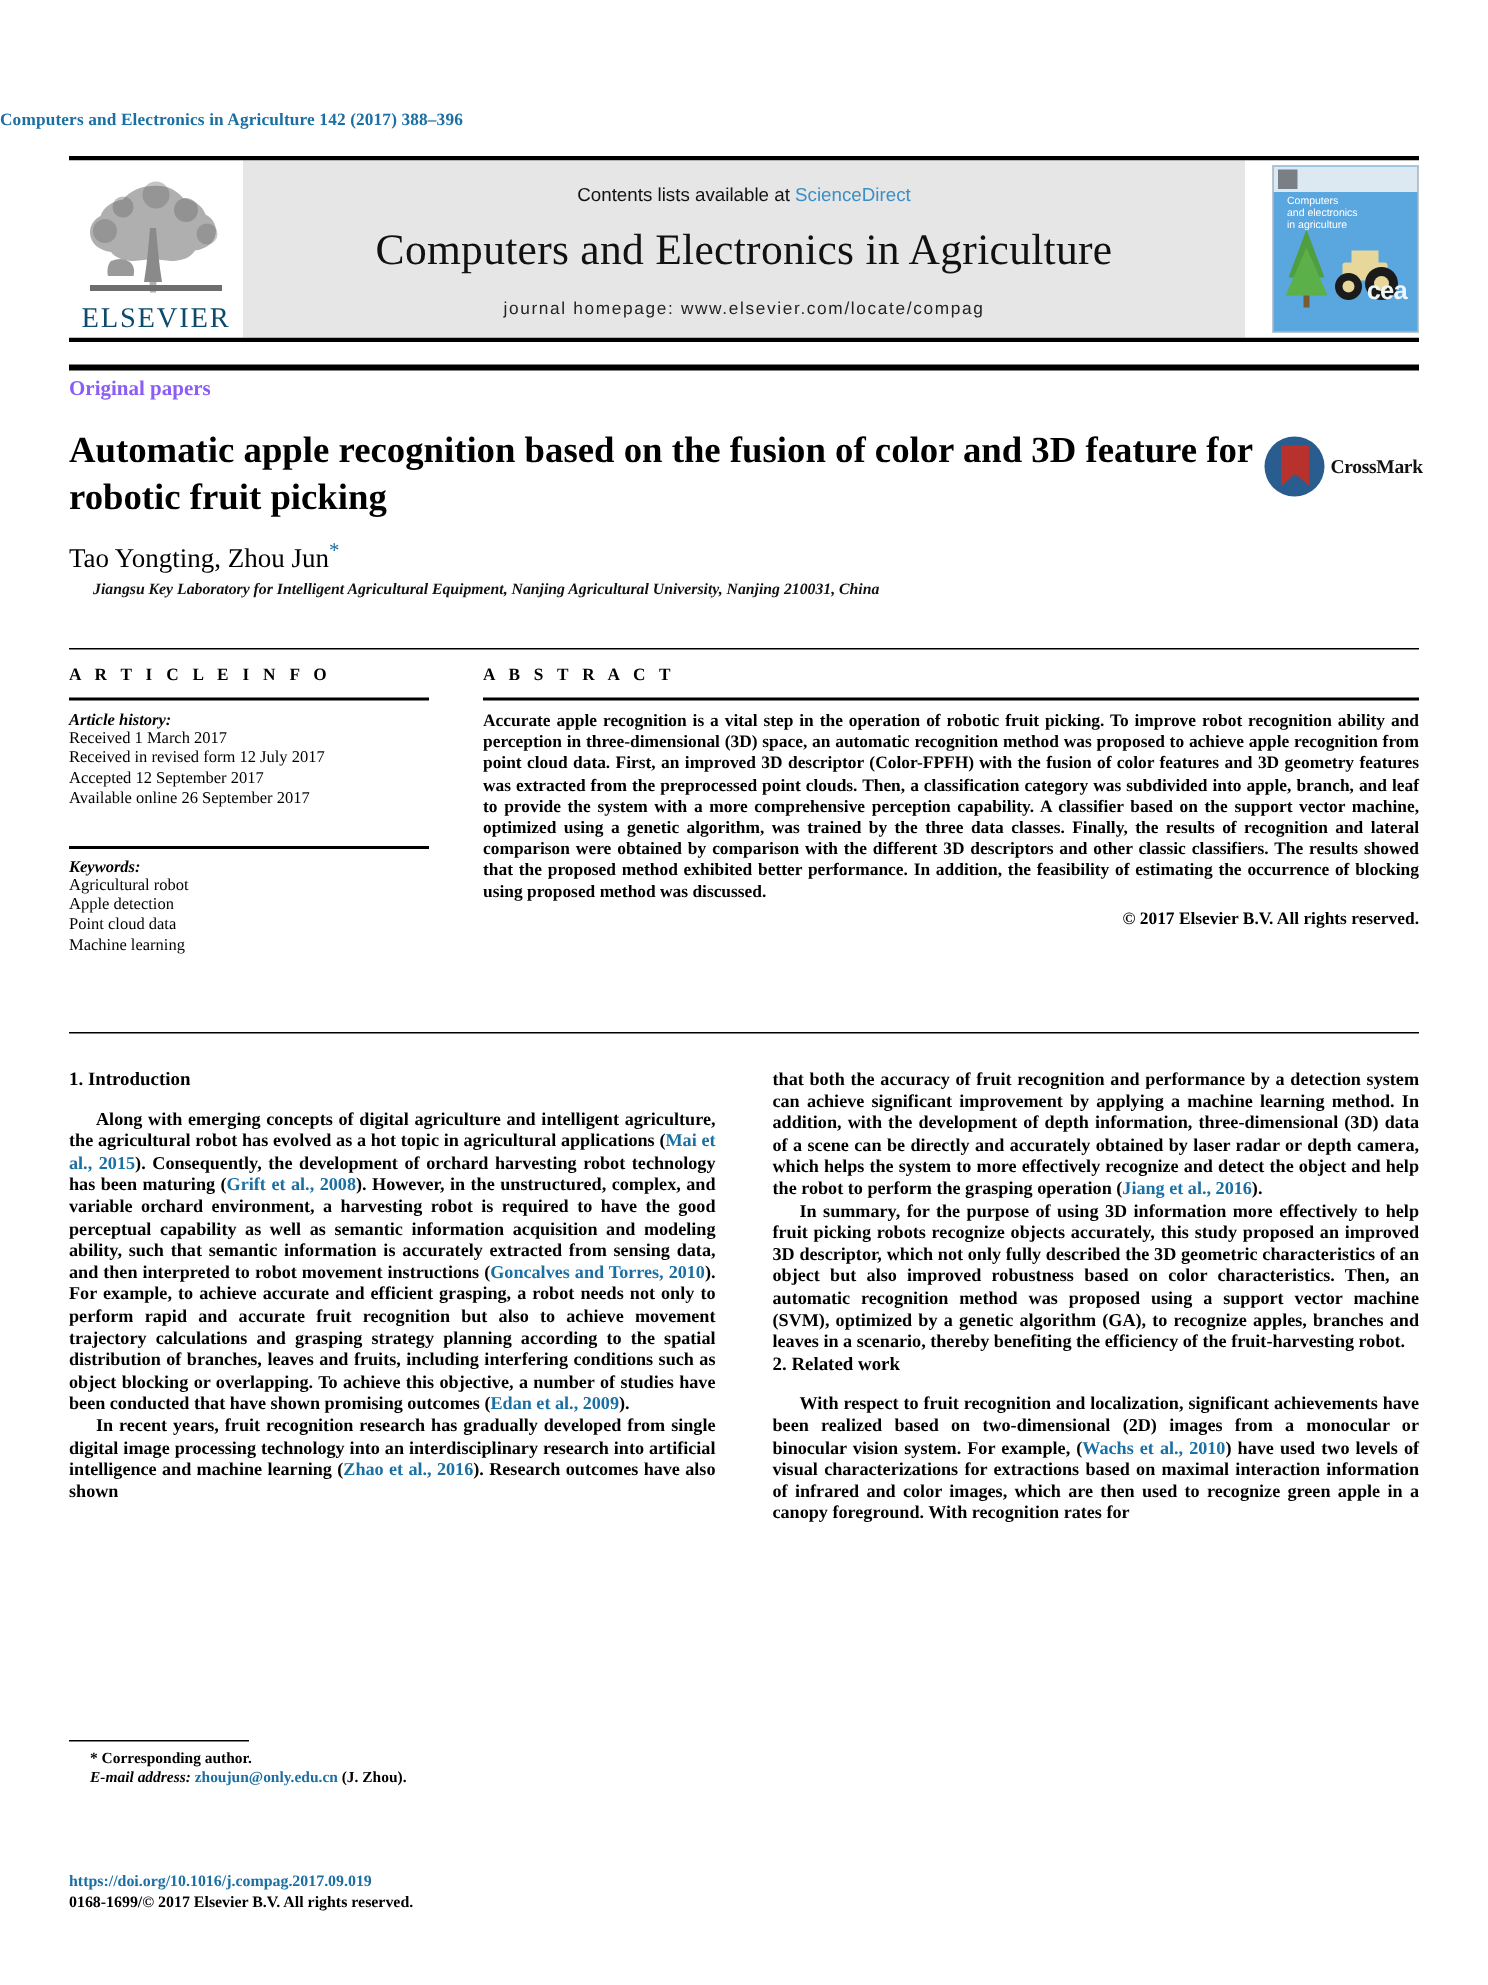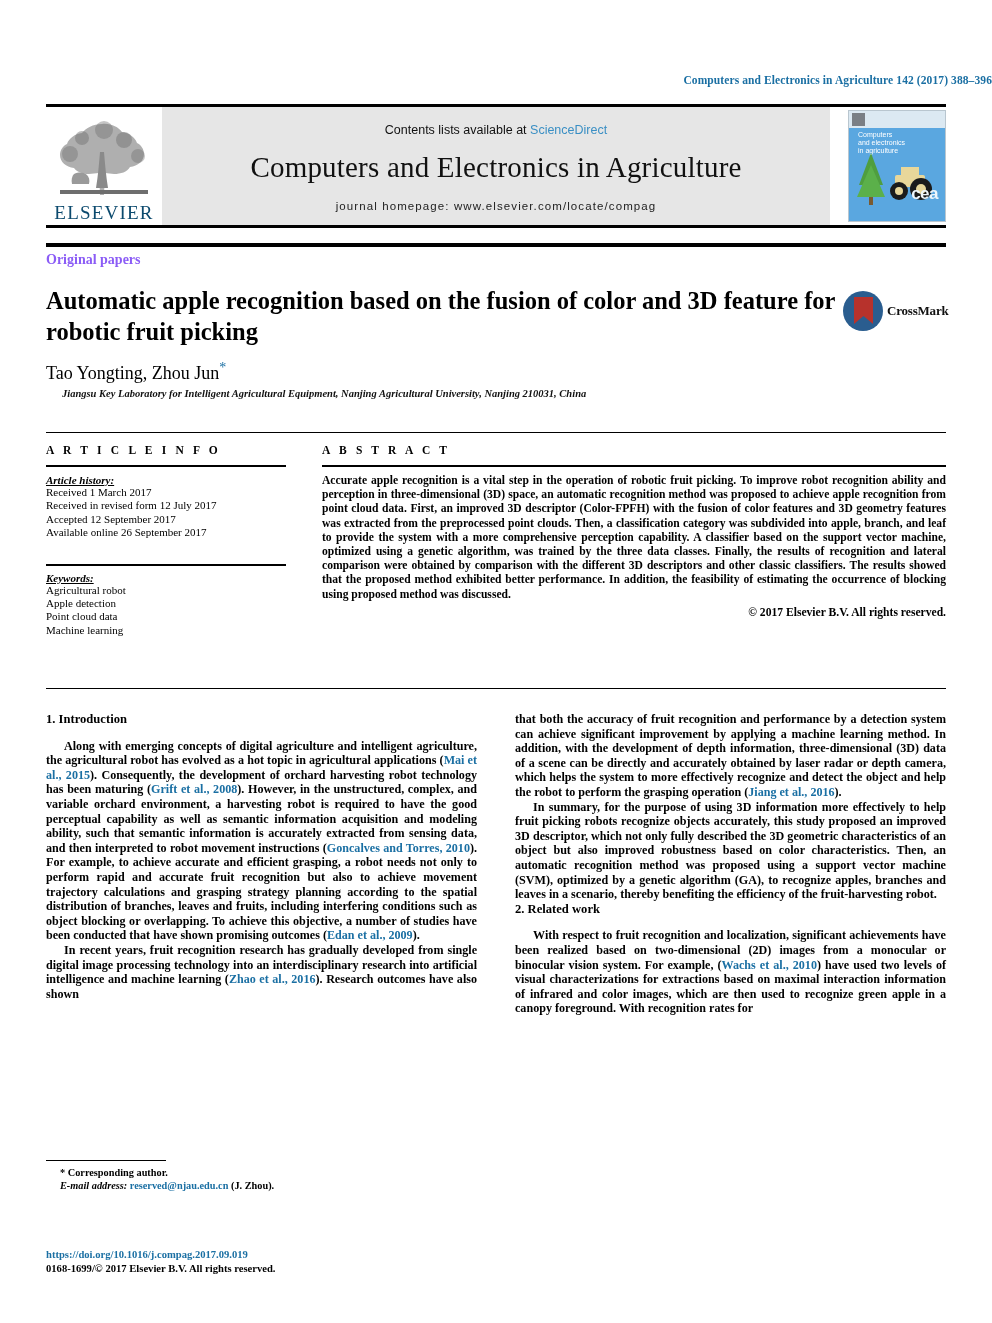--- a/index.html
+++ b/index.html
@@ -20,21 +20,21 @@
     height: 1323px;
     padding: 0;
   }
 
   
   .running-head {
     position: absolute;
     top: 74px;
     left: 0;
     width: 992px;
-    text-align: right;
+    text-align: left;
     font-family: "Liberation Serif", serif;
     font-size: 11.5px;
     font-weight: bold;
     color: #1a6fa3;
     letter-spacing: .1px;
   }
 
   
   .masthead {
     position: absolute;
@@ -199,21 +199,21 @@
   .sec-head {
     font-family: "Liberation Serif", serif;
     font-size: 11.5px; font-weight: bold;
     letter-spacing: 3.2px;
     color: #000;
     margin-bottom: 9px;
   }
   .thin-rule { border-top: 2px solid #000; margin-bottom: 7px; }
   .info-sub {
     font-family: "Liberation Serif", serif;
-    font-style: italic; font-weight: bold; font-size: 11px; text-decoration: underline;
+    font-style: italic; font-weight: bold; font-size: 11px;
   }
   .info-line {
     font-family: "Liberation Serif", serif;
     font-size: 11px; line-height: 13.4px; font-weight: normal;
   }
   .info-gap { height: 16px; }
   .info-rule-mid { border-top: 2px solid #000; margin: 8px 0 6px 0; }
   .abstract-body {
     font-family: "Liberation Serif", serif;
     font-size: 11.6px; line-height: 14.2px;
@@ -396,21 +396,21 @@
   </div>
 
   <div class="footnote">
     <div class="footnote-rule"></div>
     <div class="footnote-line footnote-indent">
       <span>*</span>
       <span>Corresponding author.</span>
     </div>
     <div class="footnote-line footnote-indent">
       <span class="ital">E-mail address:</span>
-      <span class="doi-link">reserved@njau.edu.cn</span>
+      <span class="doi-link">zhoujun@only.edu.cn</span>
       <span>(J. Zhou).</span>
     </div>
   </div>
 
   <div class="doi-block">
     <div class="doi-link">https://doi.org/10.1016/j.compag.2017.09.019</div>
     <div>0168-1699/© 2017 Elsevier B.V. All rights reserved.</div>
   </div>
 
 </div>

